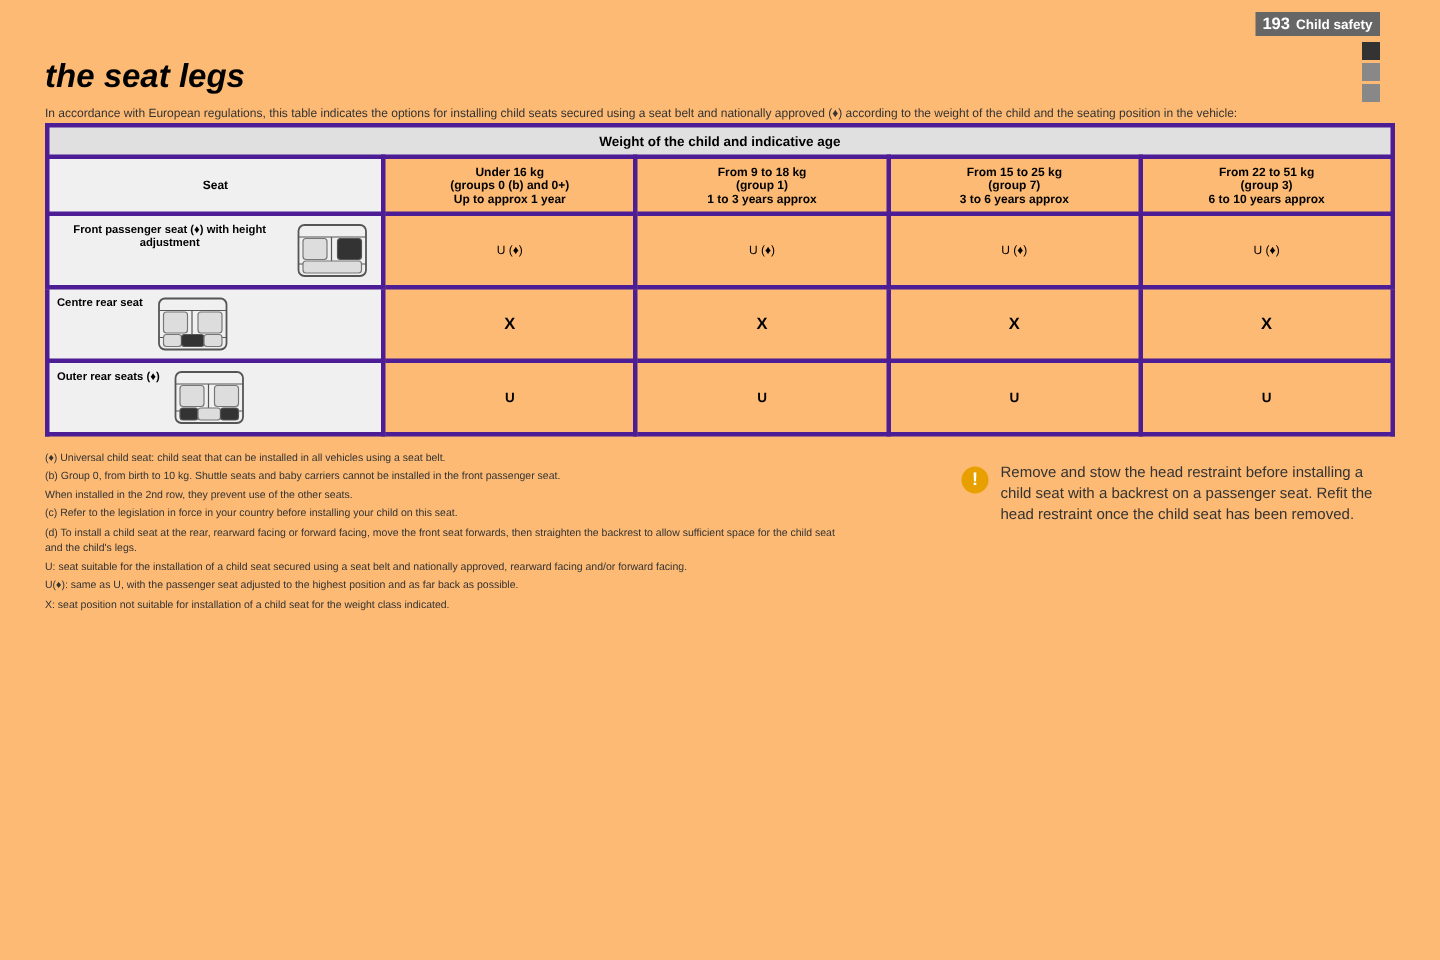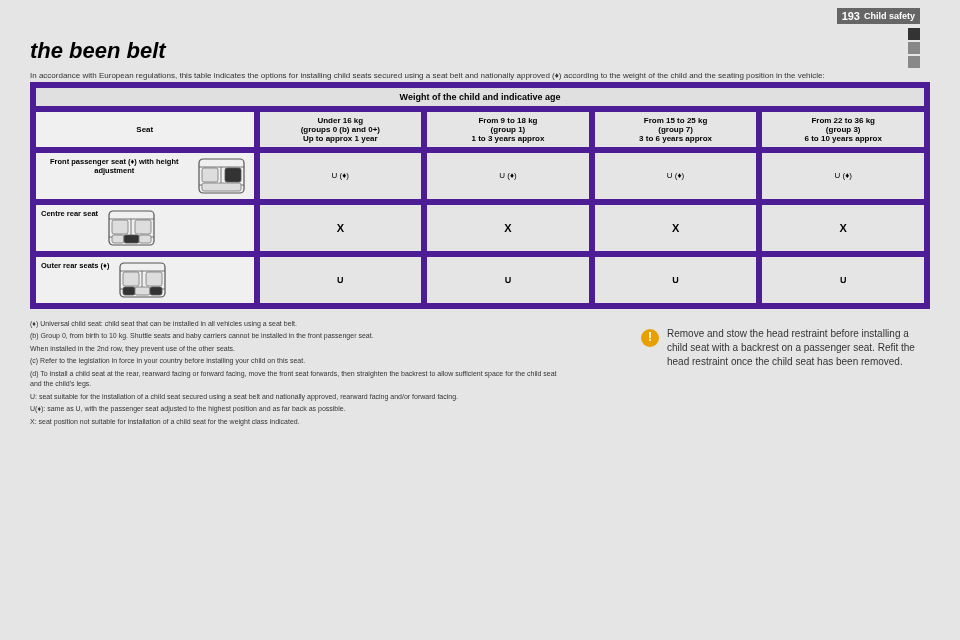--- a/index.html
+++ b/index.html
@@ -8,21 +8,21 @@
       background: #fff;
       width: 960px;
       min-height: 640px;
       position: relative;
       overflow: hidden;
     }
 
     .page-container {
       width: 960px;
       min-height: 640px;
-      background: #e5e5e5;
+      background: #fdba74;
       padding: 20px 30px 20px 30px;
       position: relative;
     }
 
     
     .top-right-label {
       position: absolute;
       top: 8px;
       right: 40px;
       display: flex;
@@ -78,21 +78,21 @@
 
     
     .main-table {
       width: 100%;
       border-collapse: collapse;
       border: 1px solid #aaa;
       margin-bottom: 10px;
       font-size: 8px;
     }
     .main-table th, .main-table td {
-      border: 6px solid #4c1d95;
+      border: 3px solid #4c1d95;
       padding: 4px 5px;
       text-align: center;
       vertical-align: middle;
     }
     .table-header-top {
       background: #e0e0e0;
       font-weight: bold;
       font-size: 9px;
       text-align: center;
     }
@@ -197,21 +197,21 @@
       <span>Child safety</span>
     </div>
     <div class="corner-squares">
       <div class="corner-square dark"></div>
       <div class="corner-square"></div>
       <div class="corner-square"></div>
     </div>
   </div>
 
   <div class="main-title">
-    <div>the been belt</div>
+    <div>the seat legs</div>
   </div>
 
   <div class="subtitle-text">In accordance with European regulations, this table indicates the options for installing child seats secured using a seat belt and nationally approved (♦) according to the weight of the child and the seating position in the vehicle:</div>
 
   <table class="main-table">
     <thead>
       <tr>
         <th class="table-header-top" colspan="5">Weight of the child and indicative age</th>
       </tr>
       <tr>
@@ -227,21 +227,21 @@
           <div>From 9 to 18 kg</div>
           <div>(group 1)</div>
           <div>1 to 3 years approx</div>
         </th>
         <th class="col-weight">
           <div>From 15 to 25 kg</div>
           <div>(group 7)</div>
           <div>3 to 6 years approx</div>
         </th>
         <th class="col-weight">
-          <div>From 22 to 36 kg</div>
+          <div>From 22 to 51 kg</div>
           <div>(group 3)</div>
           <div>6 to 10 years approx</div>
         </th>
       </tr>
     </thead>
     <tbody>
 
       <tr>
         <td class="col-seat">
           <div class="seat-cell">

